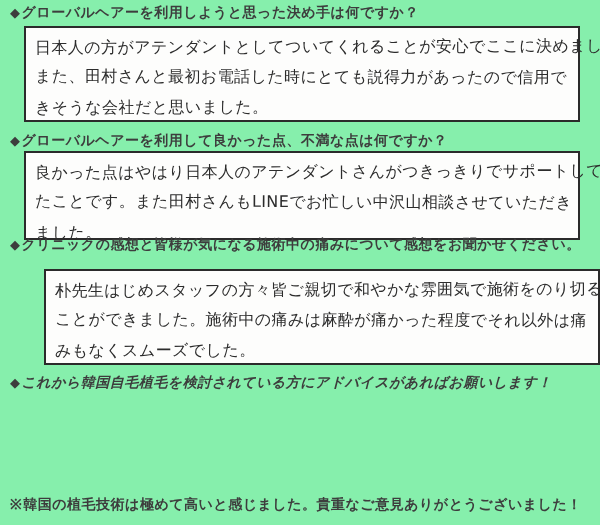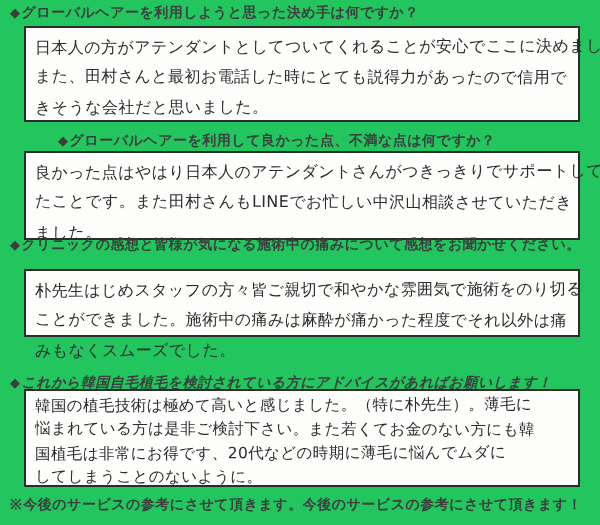--- a/index.html
+++ b/index.html
@@ -1,21 +1,21 @@
 <!DOCTYPE html>
 <html><head>
 <meta charset="utf-8">
 <style>
   * { margin: 0; padding: 0; box-sizing: border-box; }
   html, body { background: #e8e8e6; }
   .page {
     position: relative;
     width: 600px;
     height: 525px;
-    background: #22c55e;
+    background: #86efac;
     overflow: hidden;
     font-family: "Liberation Serif", "DejaVu Serif", serif;
   }
   .question {
     position: absolute;
     left: 10px;
     color: #3d3d3d;
     font-size: 14px;
     font-weight: 600;
     letter-spacing: 0.5px;
@@ -39,24 +39,24 @@
     font-size: 16px;
     line-height: 30px;
     letter-spacing: 0.4px;
     white-space: nowrap;
     transform: rotate(-0.2deg);
   }
   .hw-line:nth-child(even) { transform: rotate(0.15deg); }
   .answer-box.tight .hw-line { line-height: 24px; font-size: 15.5px; }
   #q1 { top: 4px; }
   #box1 { top: 26px; height: 96px; }
-  #q2 { top: 132px; margin-left: 48px; }
+  #q2 { top: 132px; }
   #box2 { top: 151px; height: 89px; }
   #q3 { top: 236px; }
-  #box3 { top: 269px; height: 68px; }
+  #box3 { top: 269px; height: 96px; margin-left: 20px; }
   #q4 { top: 374px; font-style: italic; }
   #box4 { top: 389px; height: 98px; padding-top: 2px; }
   .footer {
     position: absolute;
     left: 10px;
     top: 494px;
     color: #3d3d3d;
     font-size: 14px;
     font-weight: 600;
     letter-spacing: 0.5px;
@@ -92,24 +92,18 @@
   </div>
   <div class="answer-box" id="box3">
     <div class="hw-line">朴先生はじめスタッフの方々皆ご親切で和やかな雰囲気で施術をのり切る</div>
     <div class="hw-line">ことができました。施術中の痛みは麻酔が痛かった程度でそれ以外は痛</div>
     <div class="hw-line">みもなくスムーズでした。</div>
   </div>
 
   <div class="question" id="q4">
     <span class="bullet">◆</span><span>これから韓国自毛植毛を検討されている方にアドバイスがあればお願いします！</span>
   </div>
-  <div class="answer-box tight" id="box4">
-    <div class="hw-line">韓国の植毛技術は極めて高いと感じました。（特に朴先生）。薄毛に</div>
-    <div class="hw-line">悩まれている方は是非ご検討下さい。また若くてお金のない方にも韓</div>
-    <div class="hw-line">国植毛は非常にお得です、20代などの時期に薄毛に悩んでムダに</div>
-    <div class="hw-line">してしまうことのないように。</div>
-  </div>
 
   <div class="footer">
-    <span class="note-mark">※</span><span>今後のサービスの参考にさせて頂きます。今後のサービスの参考にさせて頂きます！</span>
+    <span class="note-mark">※</span><span>韓国の植毛技術は極めて高いと感じました。貴重なご意見ありがとうございました！</span>
   </div>
 
 </div>
 
 </body></html>

